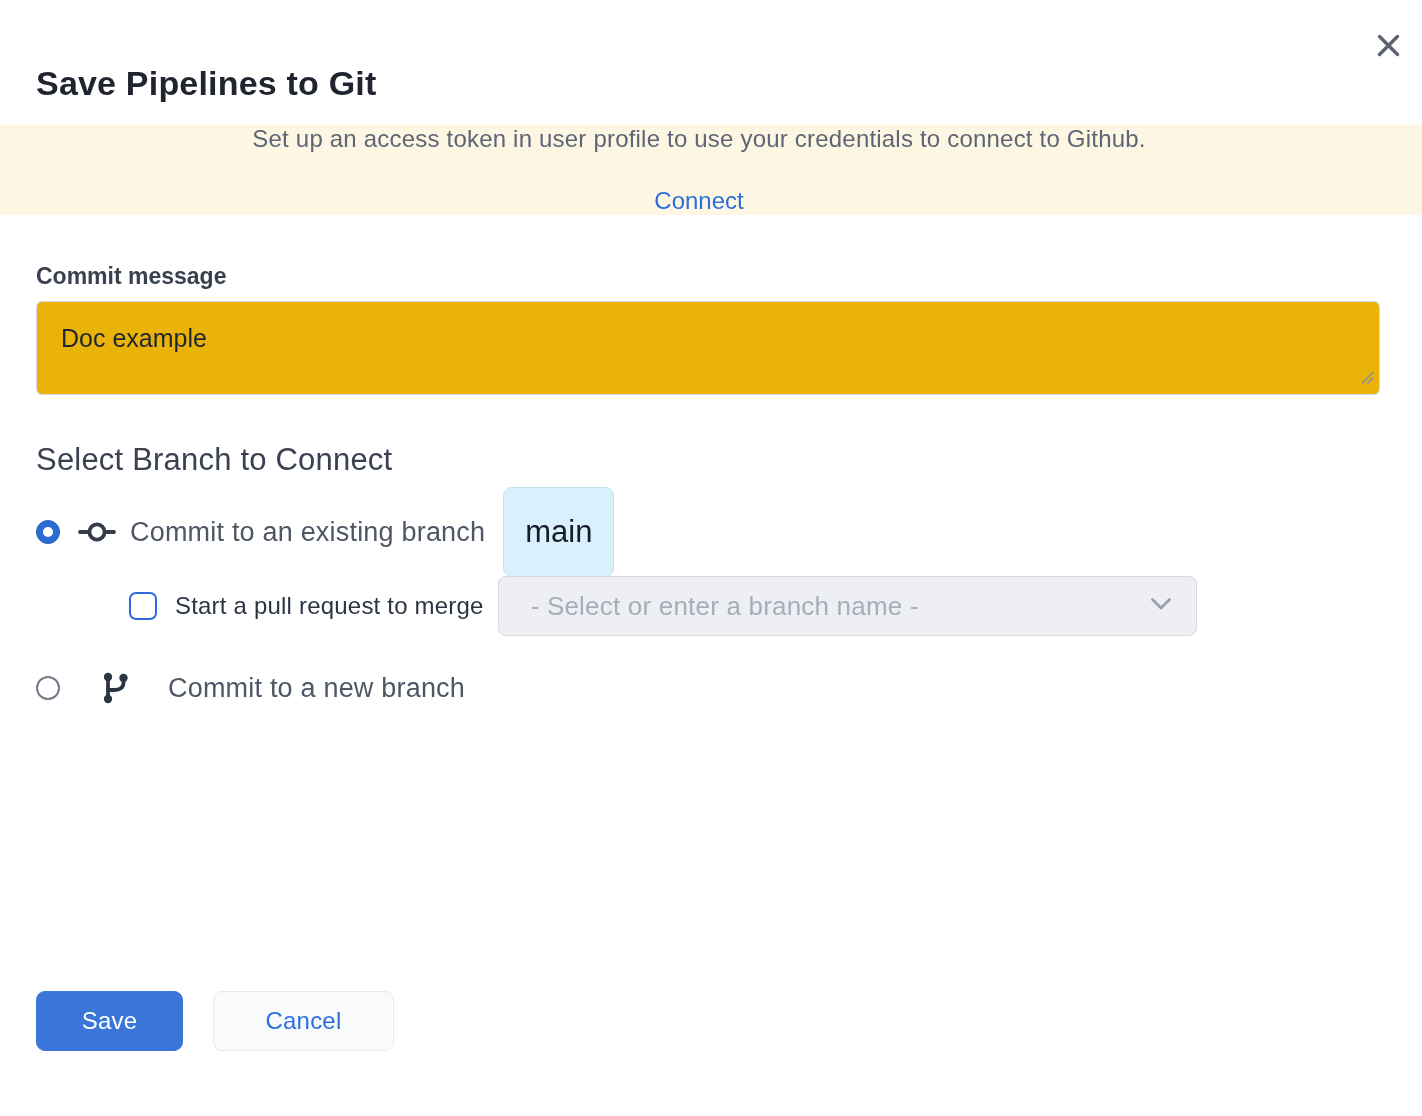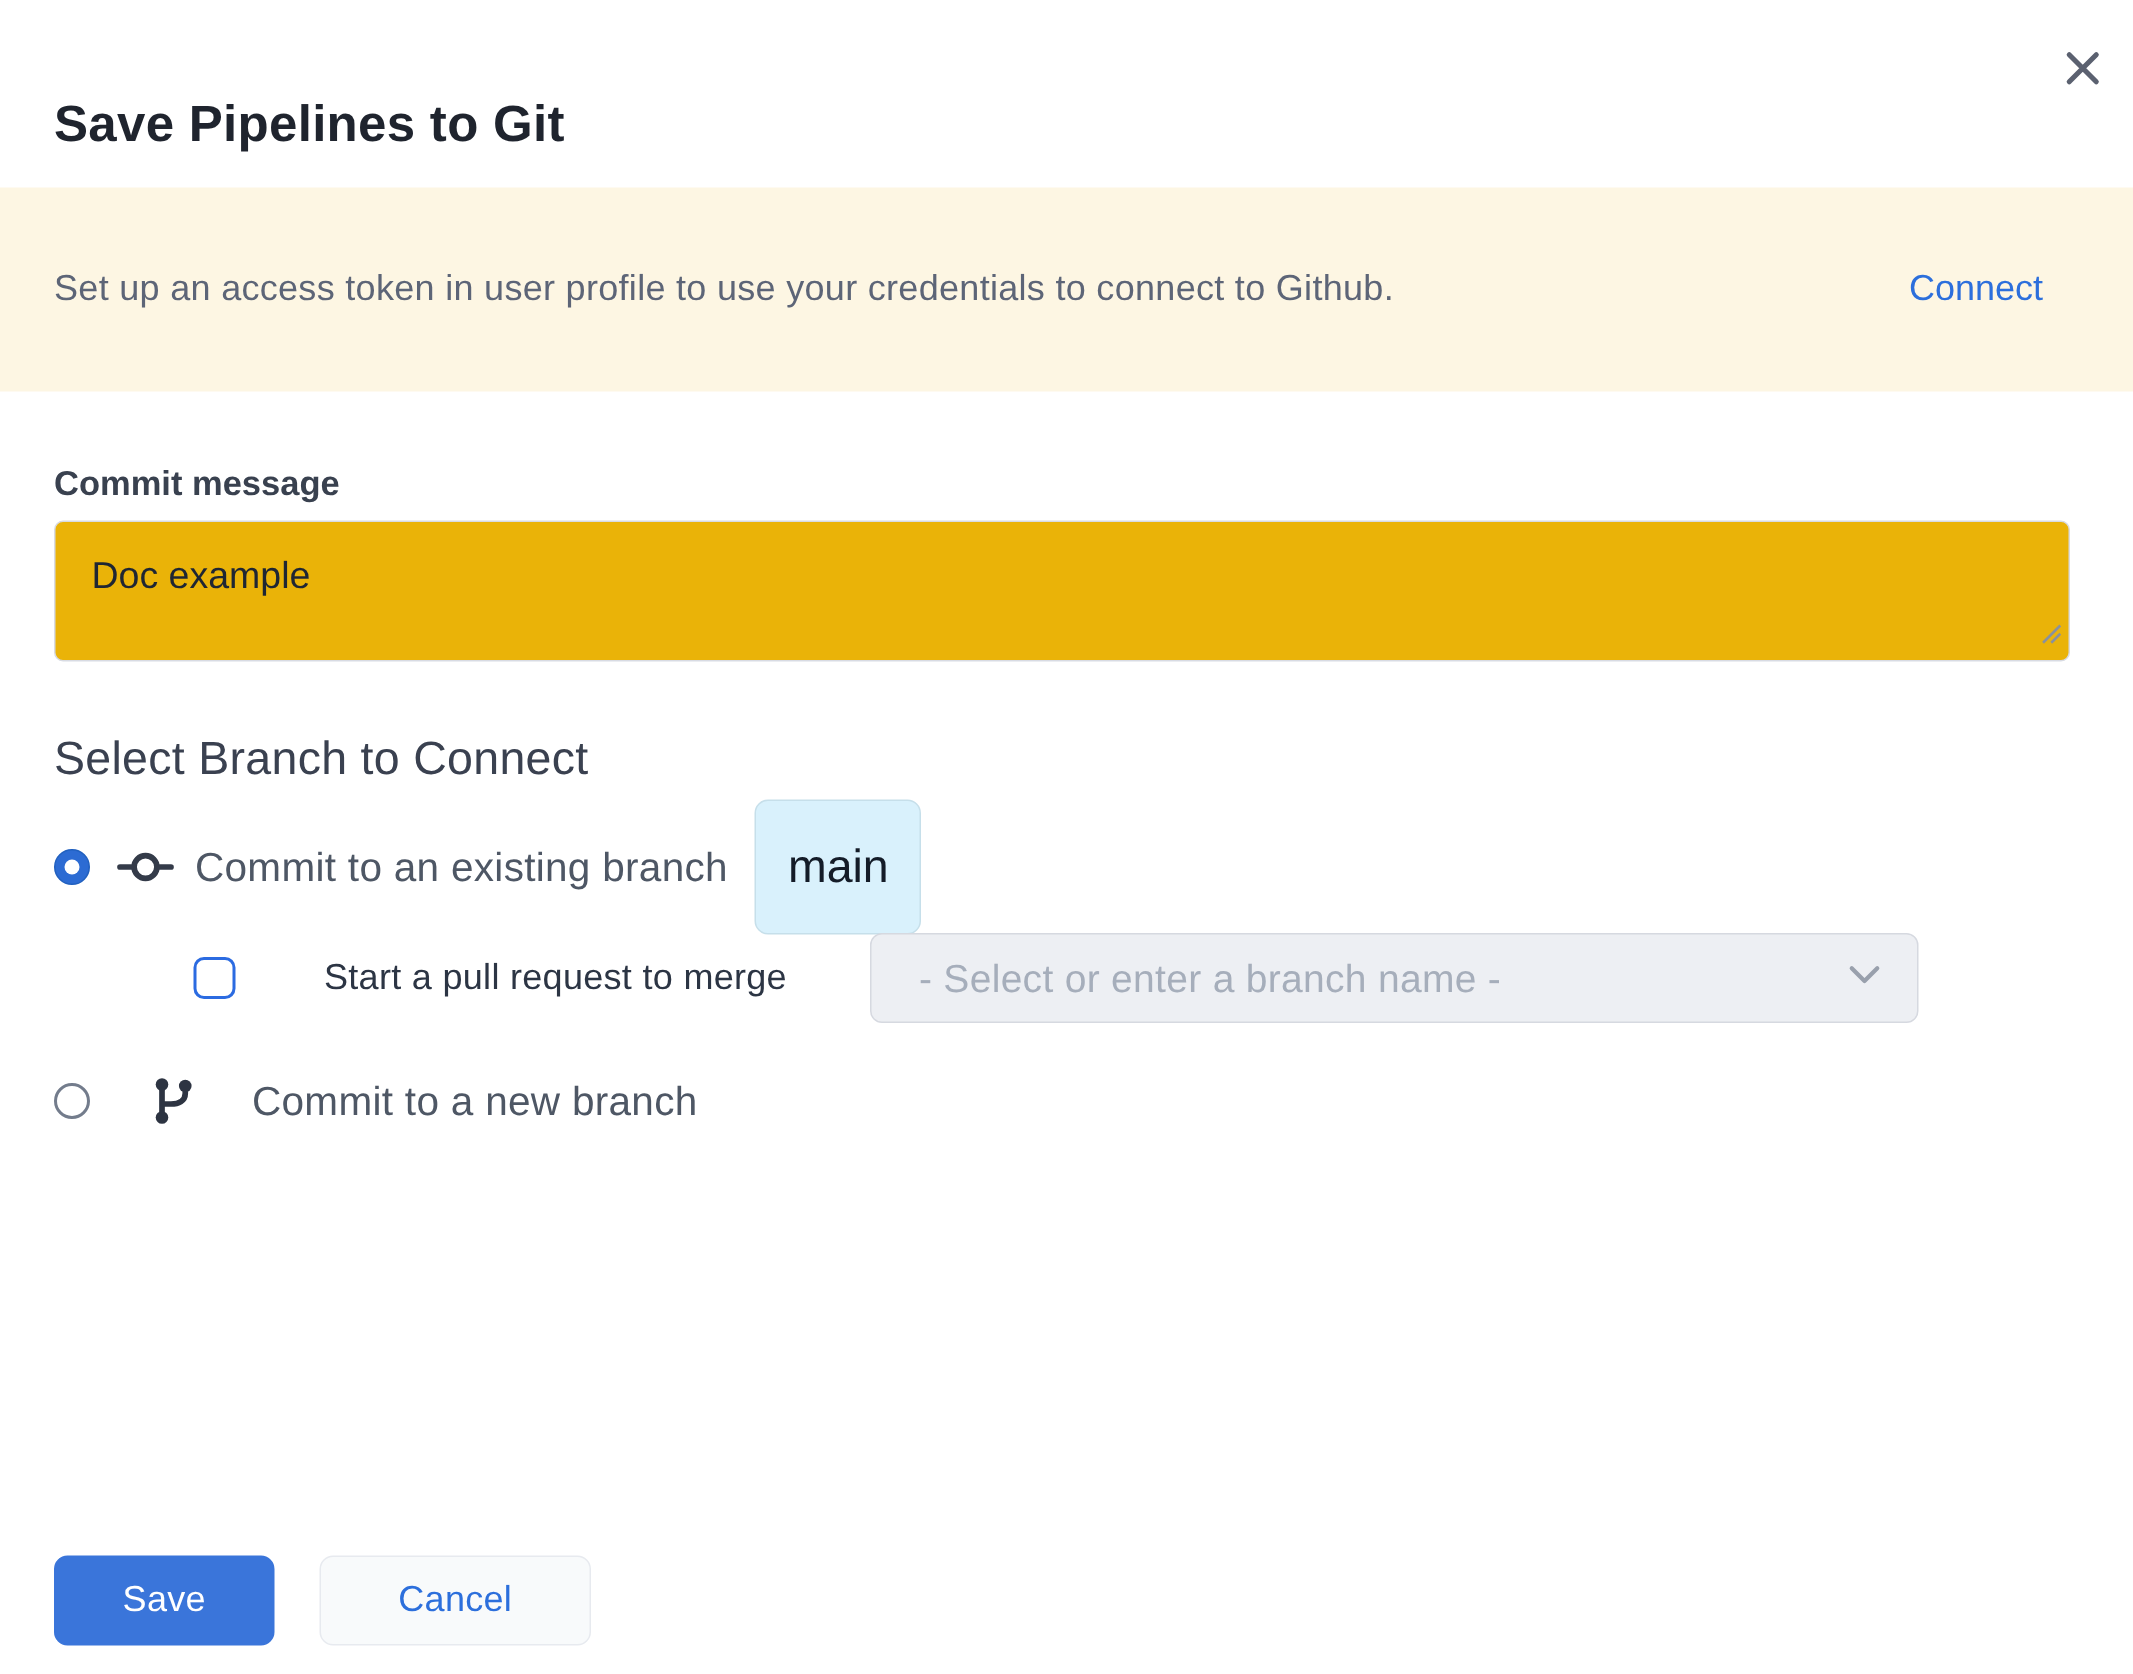--- a/index.html
+++ b/index.html
@@ -7,23 +7,23 @@
   body { font-family: "Liberation Sans", sans-serif; color: #1f242e; overflow: hidden; }
   .dialog { position: relative; width: 1422px; height: 1116px; background: #fff; }
 
   
   .header { padding: 62px 36px 0 36px; }
   .title { font-size: 34px; font-weight: 700; color: #1f242e; letter-spacing: 0.2px; line-height: 42px; }
   .close-btn { position: absolute; top: 28px; right: 17px; width: 34px; height: 34px;
     background: transparent; border: none; cursor: pointer; display: flex; align-items: center; justify-content: center; }
 
   
-  .banner { margin-top: 21px; height: 136px; background: #fdf6e3;
+  .banner { margin-top: 21px; height: 90px; background: #fdf6e3;
     display: flex; align-items: center; justify-content: space-between;
-    padding: 0 60px 0 36px; }
+    padding: 0 60px 0 36px; flex-direction: column; }
   .banner-msg { font-size: 24px; color: #5d6577; letter-spacing: 0.2px; }
   .banner-link { font-size: 24px; color: #2c6fdc; text-decoration: none; cursor: pointer; }
 
   
   .body { padding: 0 42px 0 36px; }
   .field-label { display: block; margin-top: 48px; font-size: 23px; font-weight: 700; color: #39414f; line-height: 26px; }
   .textarea-wrap { position: relative; margin-top: 12px; }
   .commit-textarea { width: 100%; height: 94px; border: 1px solid #d8dbe3; border-radius: 6px;
     padding: 22px 24px; font-size: 25px; color: #1f2633; font-family: "Liberation Sans", sans-serif;
     resize: none; outline: none; background: #eab308; display: block; }
@@ -40,21 +40,21 @@
   .radio.selected::after { content: ""; position: absolute; left: 50%; top: 50%; width: 10px; height: 10px;
     margin: -5px 0 0 -5px; background: #ffffff; border-radius: 50%; }
   .radio.unselected { background: #fff; border: 2px solid #737c8c; }
 
   .opt-icon { margin-left: 17px; display: flex; align-items: center; }
   .opt-label { margin-left: 13px; font-size: 27px; color: #4e5765; letter-spacing: 0.2px; }
 
   .badge { margin-left: 18px; background: #d9f1fc; border: 1px solid #c6dfea; border-radius: 9px;
     padding: 26px 21px; font-size: 31px; color: #141c28; cursor: pointer; }
 
-  .pr-row { display: flex; align-items: center; margin-top: 19px; height: 60px; padding-left: 93px; gap: 41px; }
+  .pr-row { display: flex; align-items: center; margin-top: 19px; height: 60px; padding-left: 93px; }
   .checkbox { width: 28px; height: 28px; border: 2.5px solid #2b6be1; border-radius: 7px; background: #fff;
     flex: 0 0 28px; cursor: pointer; }
   .pr-label { margin-left: 18px; font-size: 24px; color: #2c3544; letter-spacing: 0.2px; }
   .dropdown { margin-left: 14px; width: 699px; height: 60px; background: #edeff3; border: 1px solid #d6d9e0;
     border-radius: 8px; display: flex; align-items: center; justify-content: space-between;
     padding: 0 24px 0 32px; cursor: pointer; }
   .dropdown-placeholder { font-size: 26px; color: #a6aebb; letter-spacing: 0.2px; }
 
   
   .footer { margin-top: 278px; padding: 0 36px; display: flex; align-items: center; }

